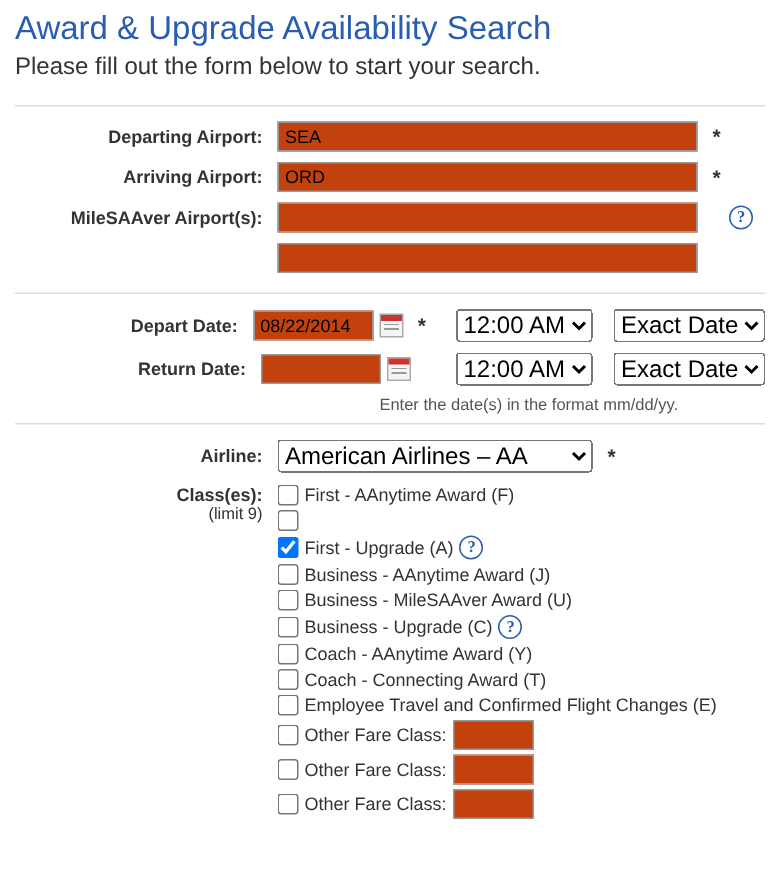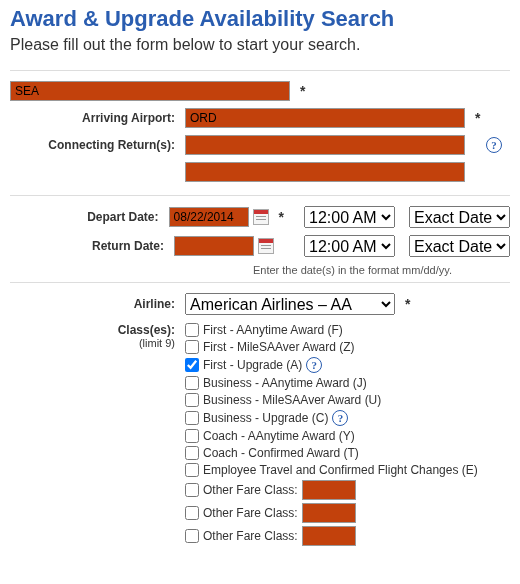--- a/index.html
+++ b/index.html
@@ -1,17 +1,17 @@
 <!DOCTYPE html>
 <html><head>
 <meta charset="utf-8">
 <style>
 * { box-sizing: border-box; margin: 0; padding: 0; }
 body { font-family: Arial, Helvetica, sans-serif; font-size: 12px; color: #333; background: #fff; padding: 6px 10px 20px; width: 520px; }
-h1 { color: #2A5DB0; font-size: 22px; font-weight: bold; margin-bottom: 4px; }
+h1 { color: #2A5DB0; font-size: 22px; font-weight: normal; margin-bottom: 4px; }
 .subtitle { font-size: 16px; margin-bottom: 16px; }
 .section { border-top: 1px solid #ddd; padding: 10px 0 6px; }
 .row { display: flex; align-items: center; margin-bottom: 7px; }
 .label-col { width: 175px; text-align: right; padding-right: 10px; font-weight: bold; color: #333; font-size: 12px; }
 .field-col { flex: 1; display: flex; align-items: center; gap: 4px; }
 input[type=text] { font-size: 12px; padding: 2px 4px; border: 1px solid #999; background: #c2410c; height: 20px; }
 .txt-wide { width: 280px; }
 .txt-date { width: 80px; }
 .txt-small { width: 54px; }
 select { font-size: 16px; height: 22px; }
@@ -30,34 +30,35 @@
 .right-help { margin-left: auto; margin-right: 8px; }
 </style>
 </head>
 <body>
 
 <h1>Award &amp; Upgrade Availability Search</h1>
 <p class="subtitle">Please fill out the form below to start your search.</p>
 
 <div class="section">
   <div class="row">
+    <div class="label-col">Departing Airport:</div>
     <div class="field-col">
       <input type="text" class="txt-wide" value="SEA" style="">
       <span class="req">*</span>
     </div>
   </div>
   <div class="row">
     <div class="label-col">Arriving Airport:</div>
     <div class="field-col">
       <input type="text" class="txt-wide" value="ORD" style="">
       <span class="req">*</span>
     </div>
   </div>
   <div class="row">
-    <div class="label-col">Connecting Return(s):</div>
+    <div class="label-col">MileSAAver Airport(s):</div>
     <div class="field-col">
       <input type="text" class="txt-wide" value="" style="">
       <span class="help-icon right-help">?</span>
     </div>
   </div>
   <div class="row">
     <div class="label-col"></div>
     <div class="field-col">
       <input type="text" class="txt-wide" value="" style="">
     </div>
@@ -104,21 +105,20 @@
       <span>Class(es):</span>
       <span class="limit">(limit 9)</span>
     </div>
     <div class="classes-list" id="classes-list">
         <div class="chk-row">
           <input type="checkbox" style="">
           <span class="chk-label">First - AAnytime Award (F)</span>
         </div>
         <div class="chk-row">
           <input type="checkbox" style="">
-          <span class="chk-label">First - MileSAAver Award (Z)</span>
         </div>
         <div class="chk-row">
           <input type="checkbox" checked="" style="">
           <span class="chk-label">First - Upgrade (A)</span>
           <span class="help-icon">?</span>
         </div>
         <div class="chk-row">
           <input type="checkbox" style="">
           <span class="chk-label">Business - AAnytime Award (J)</span>
         </div>
@@ -130,21 +130,21 @@
           <input type="checkbox" style="">
           <span class="chk-label">Business - Upgrade (C)</span>
           <span class="help-icon">?</span>
         </div>
         <div class="chk-row">
           <input type="checkbox" style="">
           <span class="chk-label">Coach - AAnytime Award (Y)</span>
         </div>
         <div class="chk-row">
           <input type="checkbox" style="">
-          <span class="chk-label">Coach - Confirmed Award (T)</span>
+          <span class="chk-label">Coach - Connecting Award (T)</span>
         </div>
         <div class="chk-row">
           <input type="checkbox" style="">
           <span class="chk-label">Employee Travel and Confirmed Flight Changes (E)</span>
         </div>
         <div class="chk-row">
           <input type="checkbox" style="">
           <span class="chk-label">Other Fare Class:</span>
           <input type="text" class="txt-small" style="">
         </div>

